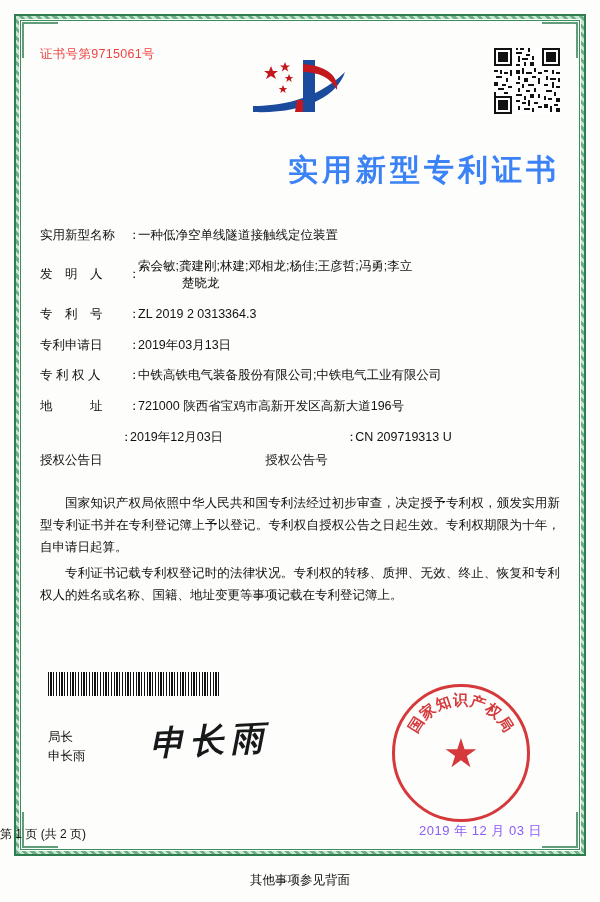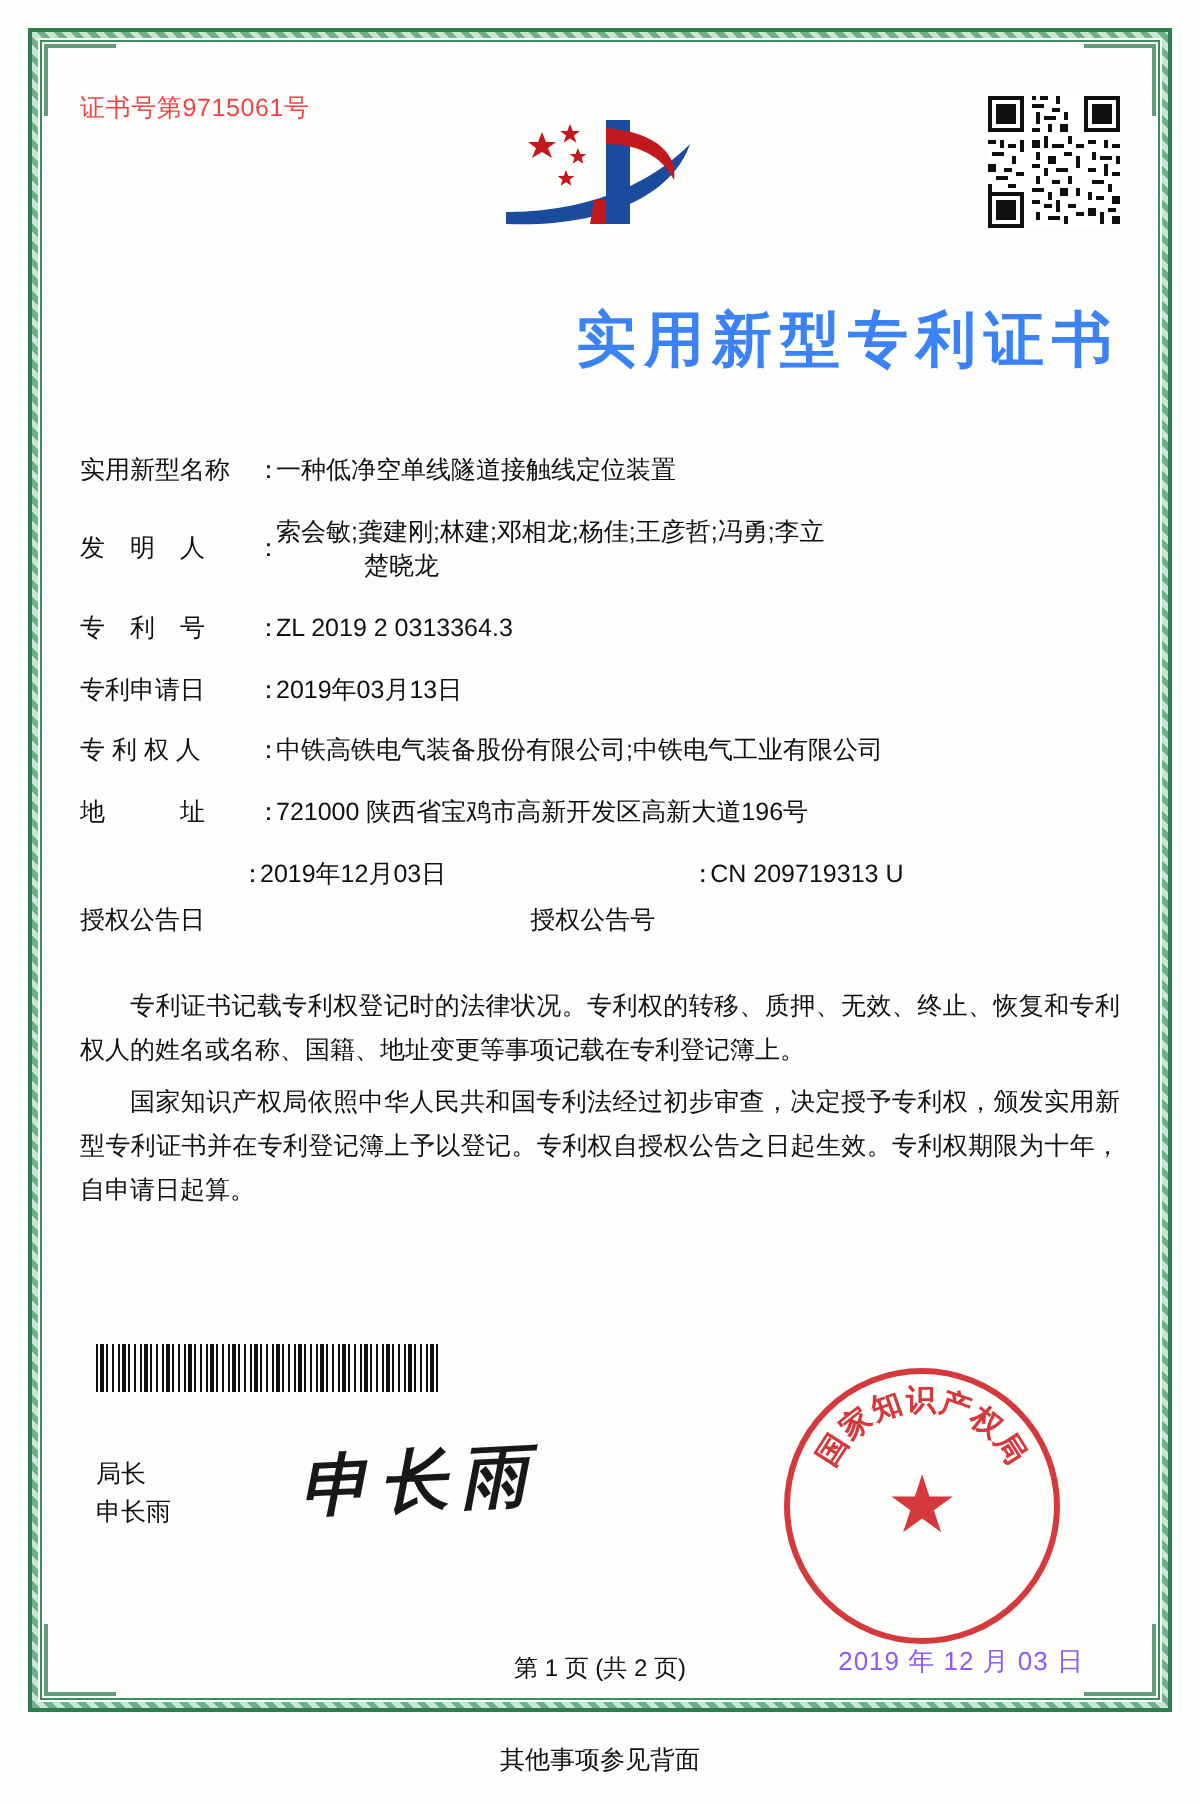--- a/index.html
+++ b/index.html
@@ -188,21 +188,21 @@
     position: absolute;
     right: 18px; top: 162px;
     color: #8b5cf6;
     font-size: 13px;
     letter-spacing: .5px;
   }
   .page-no {
     position: absolute;
     left: 0; right: 0;
     top: 826px;
-    text-align: center;
+    text-align: left;
     font-size: 12px;
     color: #111;
   }
   .footer-note {
     position: absolute;
     left: 0; right: 0;
     top: 872px;
     text-align: center;
     font-size: 12.5px;
     color: #111;
@@ -377,22 +377,22 @@
         <div class="half second">
           <div class="label">授权公告号</div>
           <div class="colon">：</div>
           <div>CN 209719313 U</div>
         </div>
       </div>
 
     </div>
 
     <div class="paras">
+      <p>国家知识产权局依照中华人民共和国专利法经过初步审查，决定授予专利权，颁发实用新型专利证书并在专利登记簿上予以登记。专利权自授权公告之日起生效。专利权期限为十年，自申请日起算。</p>
       <p>专利证书记载专利权登记时的法律状况。专利权的转移、质押、无效、终止、恢复和专利权人的姓名或名称、国籍、地址变更等事项记载在专利登记簿上。</p>
-      <p>国家知识产权局依照中华人民共和国专利法经过初步审查，决定授予专利权，颁发实用新型专利证书并在专利登记簿上予以登记。专利权自授权公告之日起生效。专利权期限为十年，自申请日起算。</p>
     </div>
 
   </div>
 
   <div class="bottom">
 
     <div class="barcode"></div>
 
     <div class="signblock">
       <div>局长</div>

